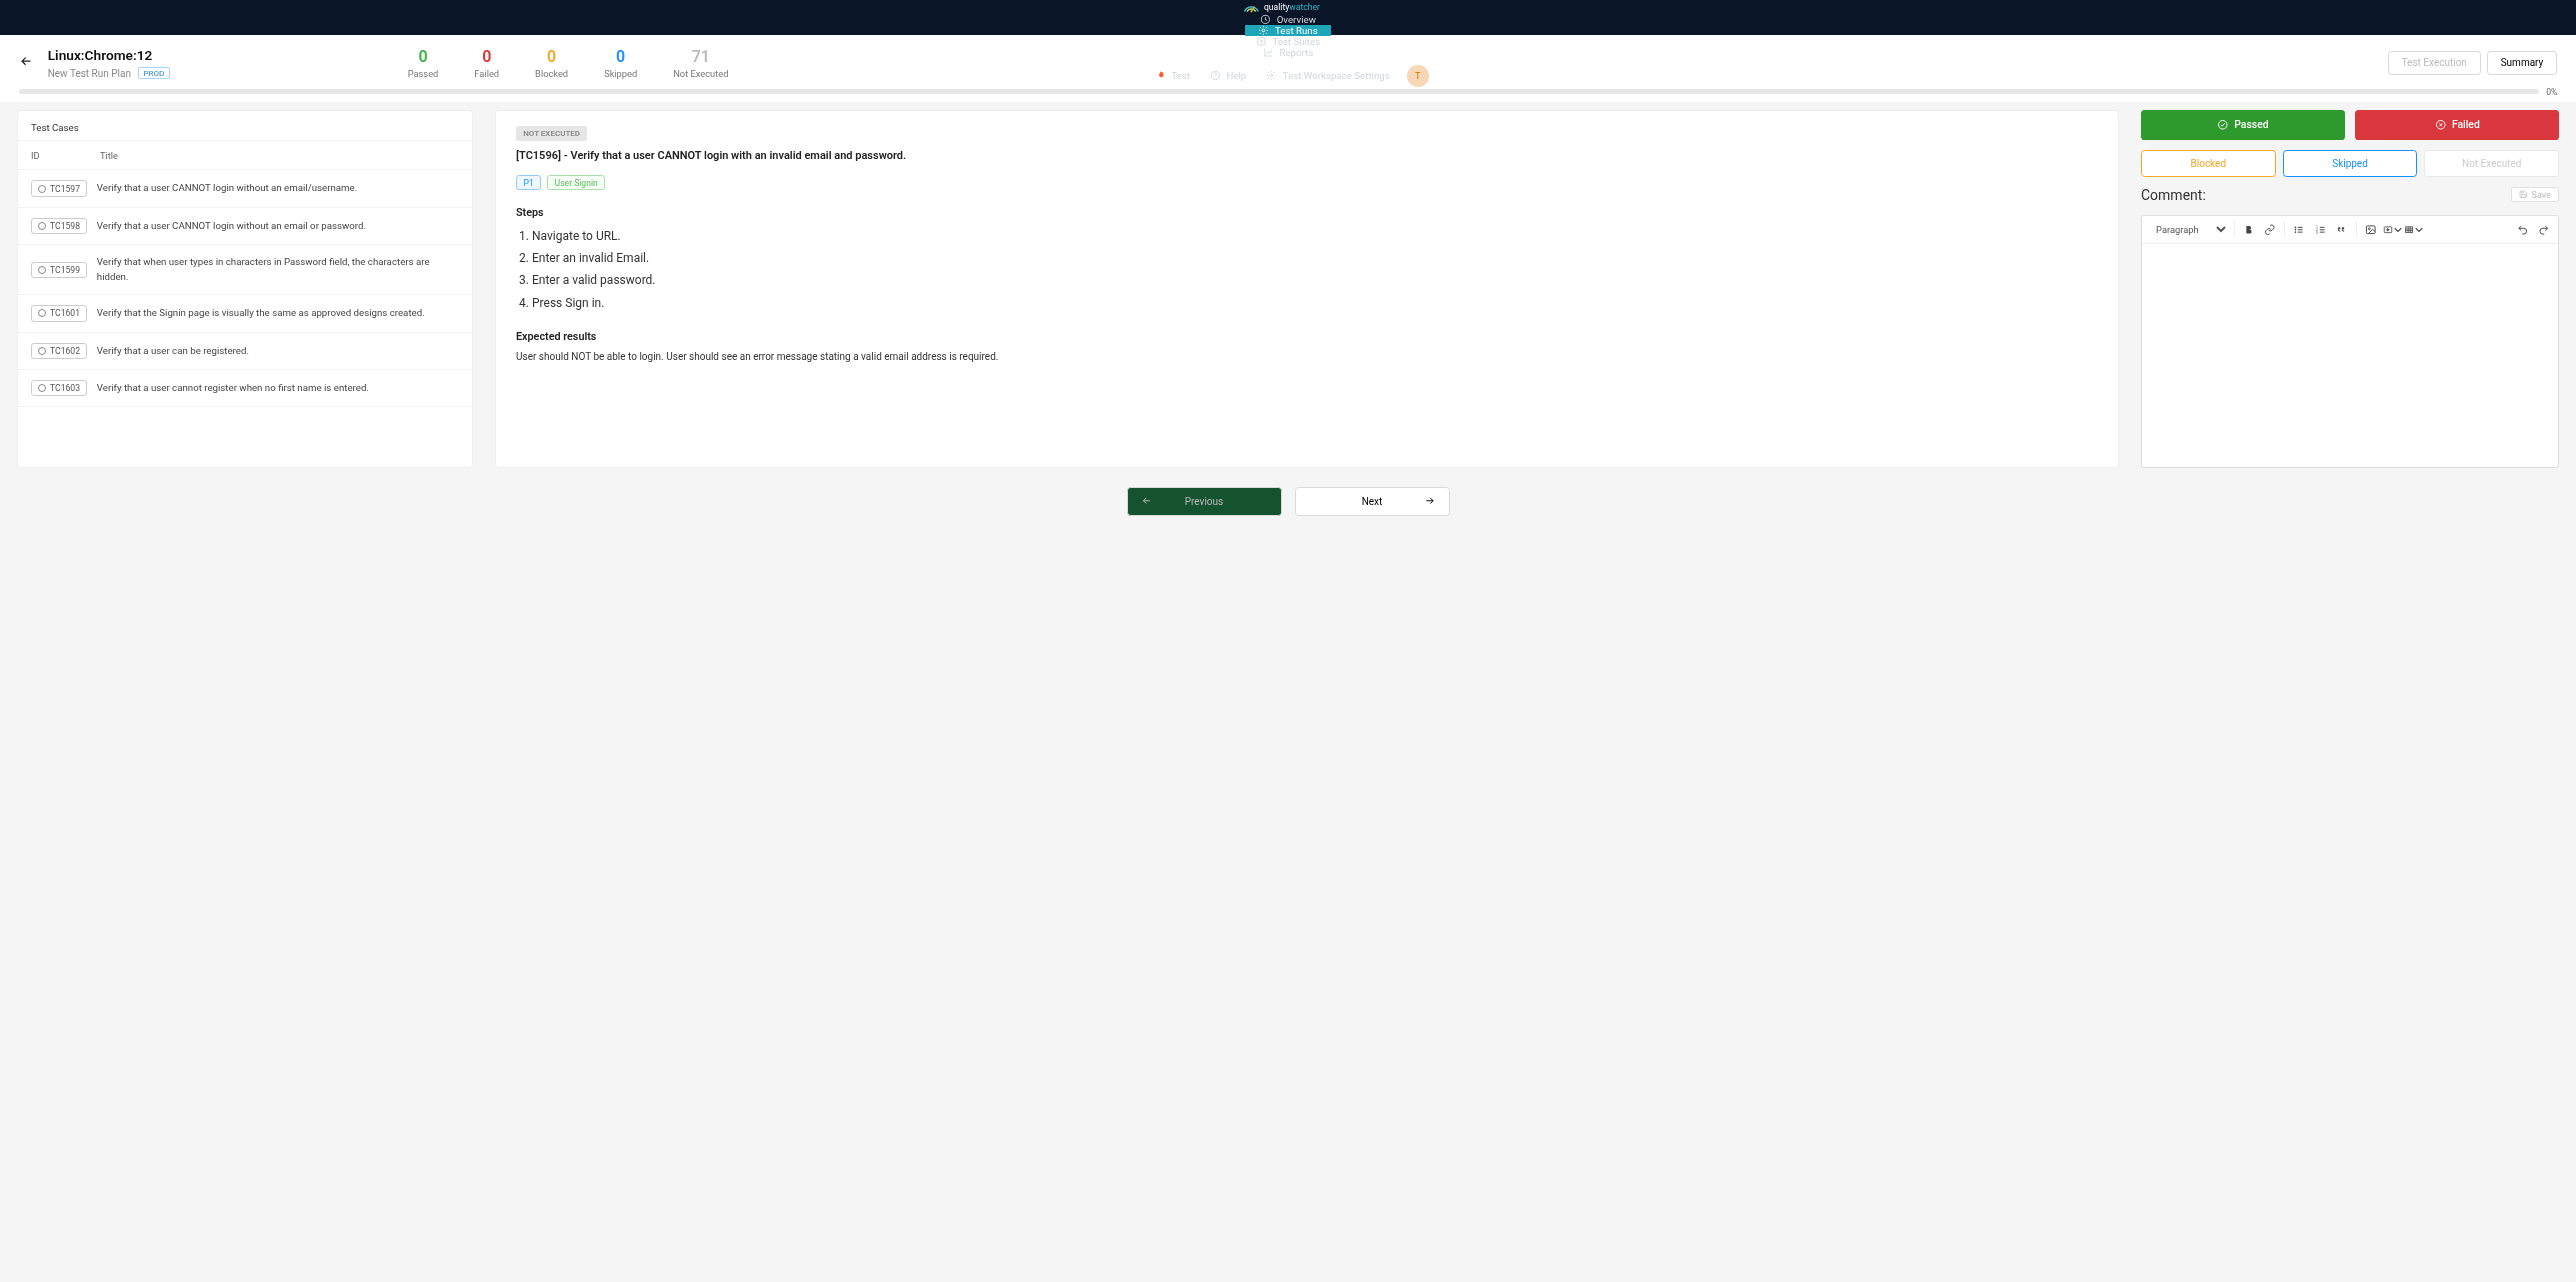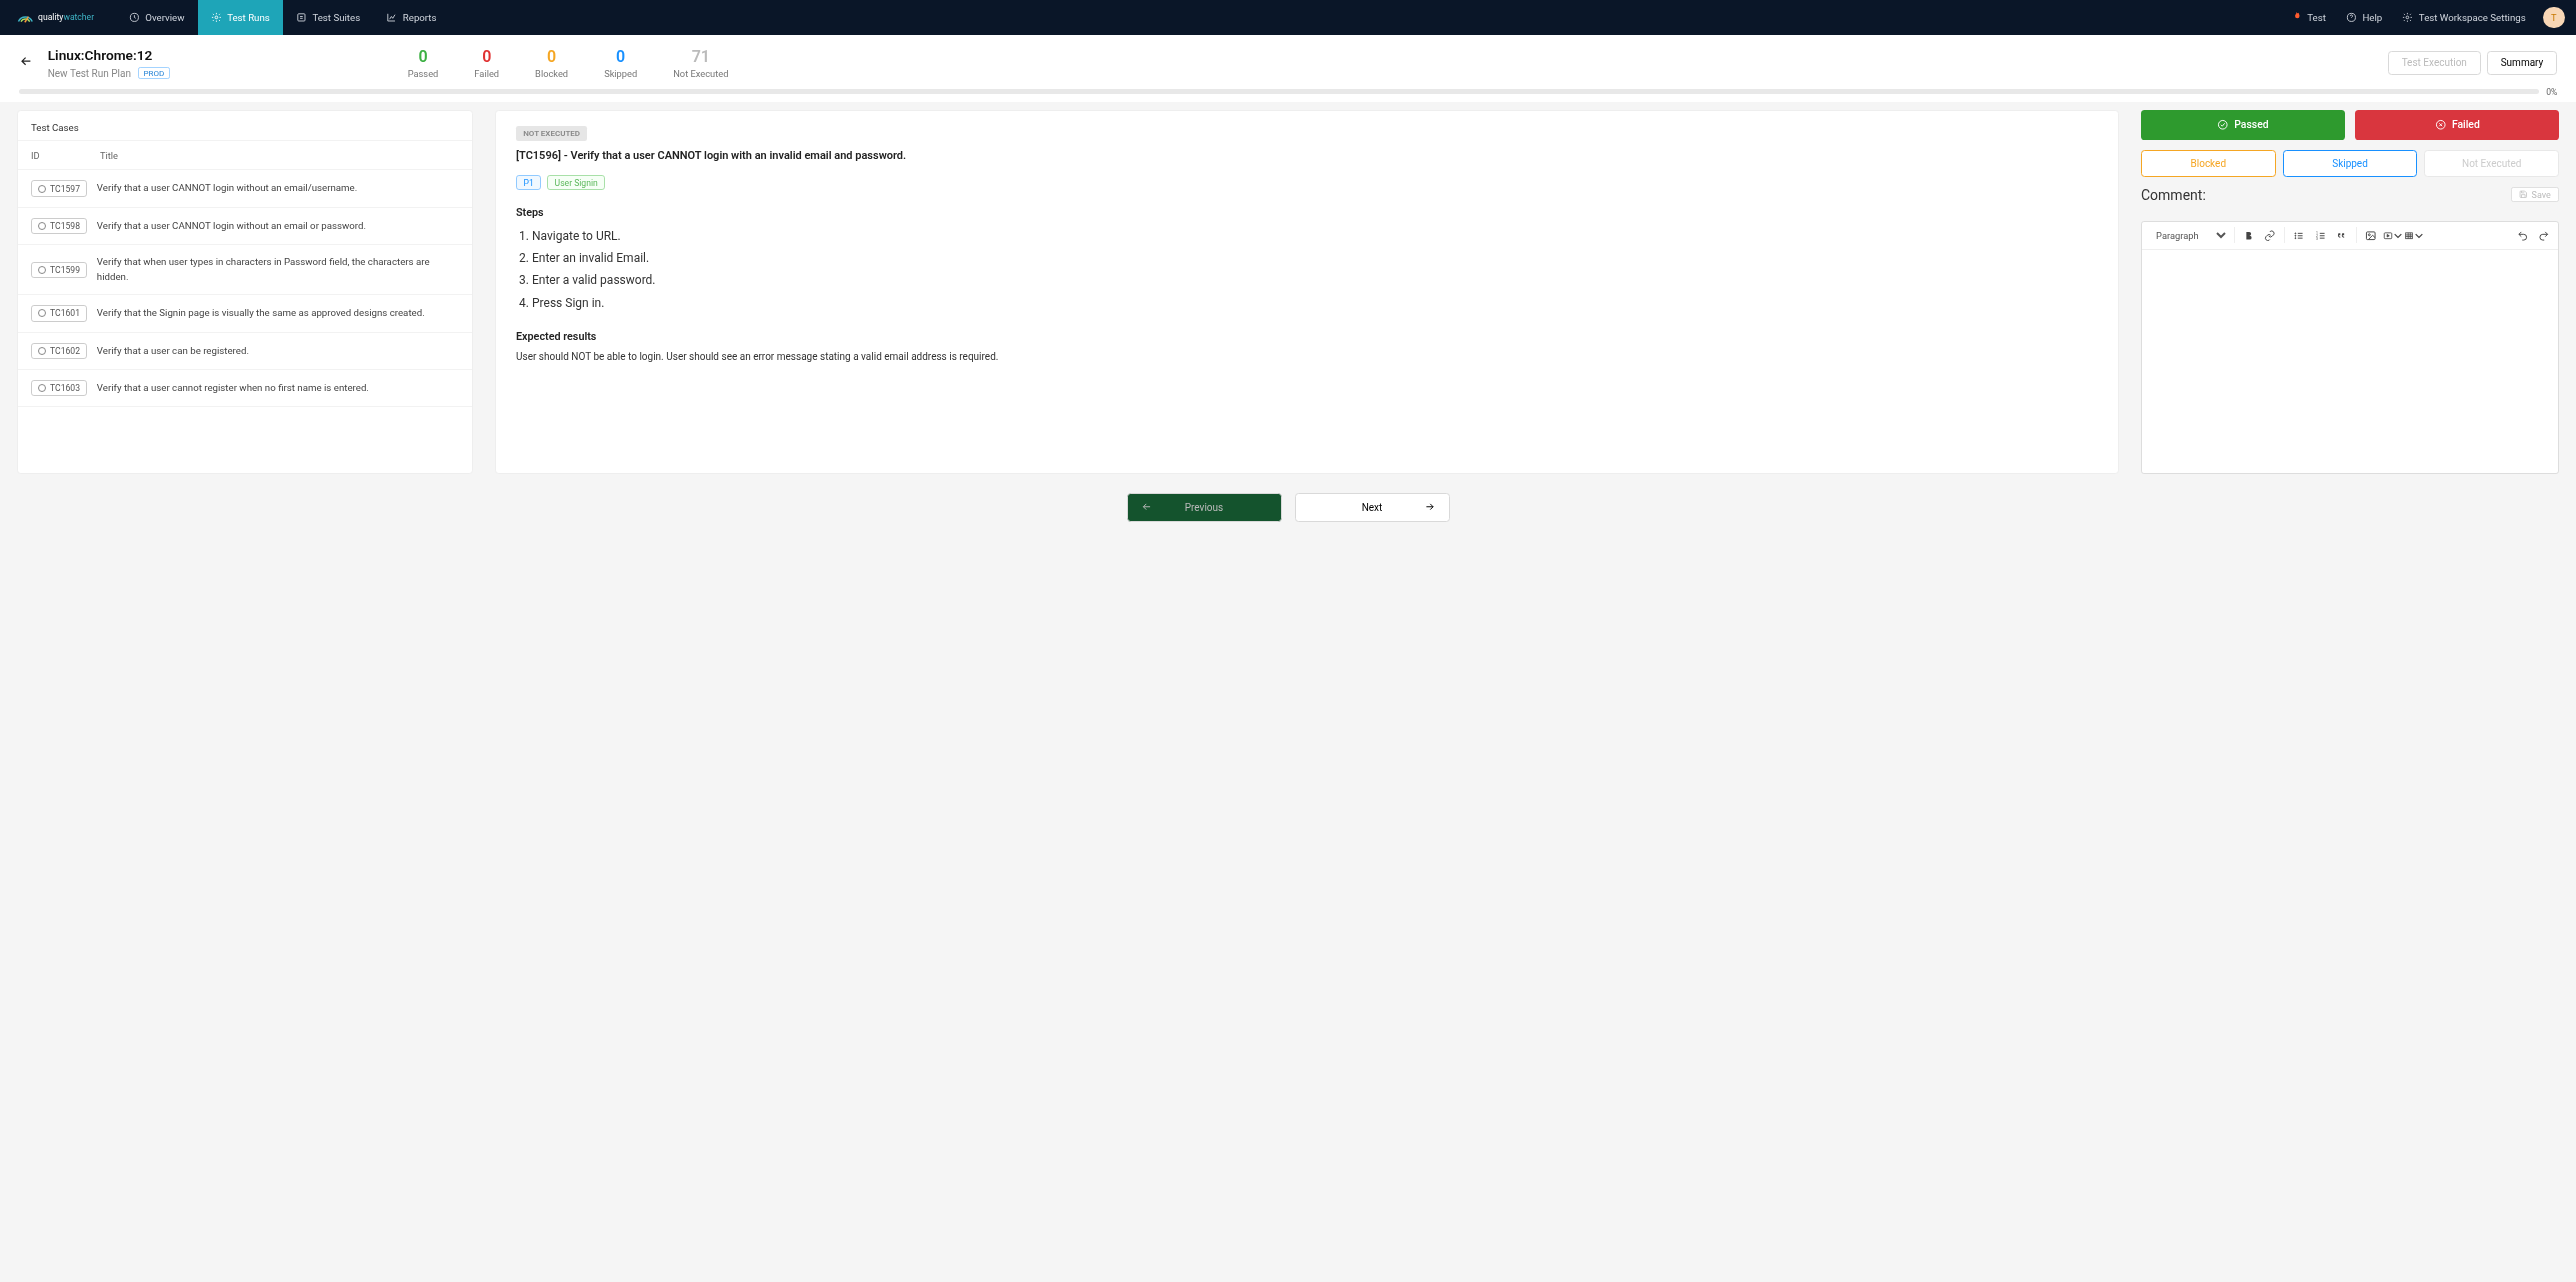--- a/index.html
+++ b/index.html
@@ -1,18 +1,18 @@
 <!DOCTYPE html>
 <html style="font-size:11.5px"><head>
 <meta charset="utf-8">
 <style>
 * { margin: 0; padding: 0; box-sizing: border-box; font-family: -apple-system, BlinkMacSystemFont, "Segoe UI", Roboto, sans-serif; }
 body { background: #f5f5f5; color: #222; }
 
-.topnav { background: #0a1628; height: 35px; display: flex; align-items: center; padding: 0 8.6px; }
+.topnav { background: #0a1628; height: 35px; display: flex; align-items: center; padding: 0 8.6px; flex-direction: column; }
 .logo { display: flex; align-items: center; gap: 3.6px; margin-right: 21.6px; margin-left: 7.2px; }
 .logo-icon { width: 18.7px; height: 14.4px; }
 .logo-text { font-size: 8.6px; color: #fff; }
 .logo-text .quality { color: #fff; }
 .logo-text .watcher { color: #3fb4c5; }
 .nav-item { display: flex; align-items: center; gap: 5.8px; padding: 0 13px; height: 35px; color: #d0d5dd; font-size: 9.7px; cursor: pointer; }
 .nav-item.active { background: #1ea5b8; color: #fff; }
 .nav-item svg { width: 10.8px; height: 10.8px; }
 .nav-spacer { flex: 1; }
 .nav-right { display: flex; align-items: center; gap: 0; }
@@ -298,21 +298,21 @@
       <div class="comment-header">
         <span class="comment-label">Comment:</span>
         <button class="save-btn">
           <svg viewBox="0 0 24 24" fill="none" stroke="currentColor" stroke-width="2">
               <path d="M19 21H5a2 2 0 0 1-2-2V5a2 2 0 0 1 2-2h11l5 5v11a2 2 0 0 1-2 2z"></path>
               <path d="M17 21v-8H7v8M7 3v5h8"></path>
             </svg>
           <span>Save</span>
         </button>
       </div>
-      <div class="editor" style="margin-top:18px;">
+      <div class="editor" style="margin-top:12px;">
         <div class="toolbar">
           <select class="tb-select"><option>Paragraph</option></select>
           <div class="tb-sep"></div>
           <button class="tb-btn">
               <svg viewBox="0 0 24 24" fill="currentColor">
                 <path d="M7 4h6a4 4 0 0 1 0 8H7zM7 12h7a4 4 0 0 1 0 8H7z"></path>
               </svg>
             </button>
           <button class="tb-btn">
               <svg viewBox="0 0 24 24" fill="none" stroke="currentColor" stroke-width="2">

